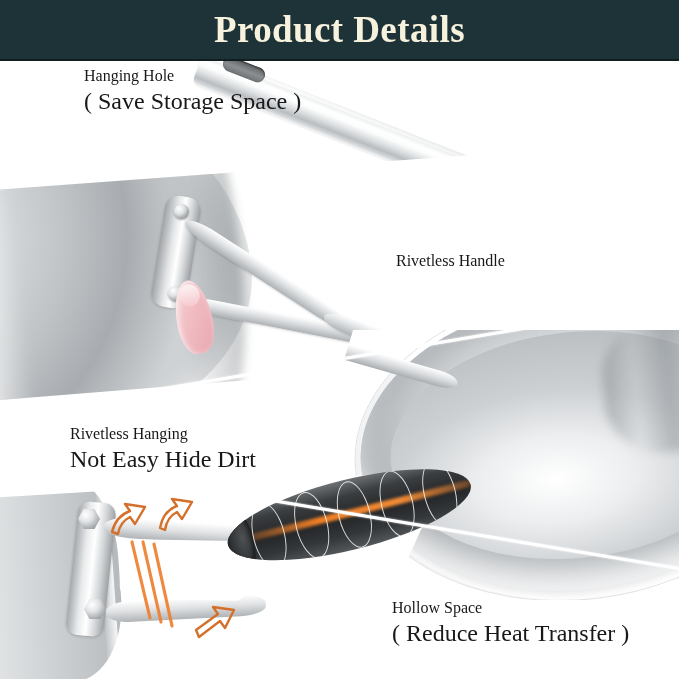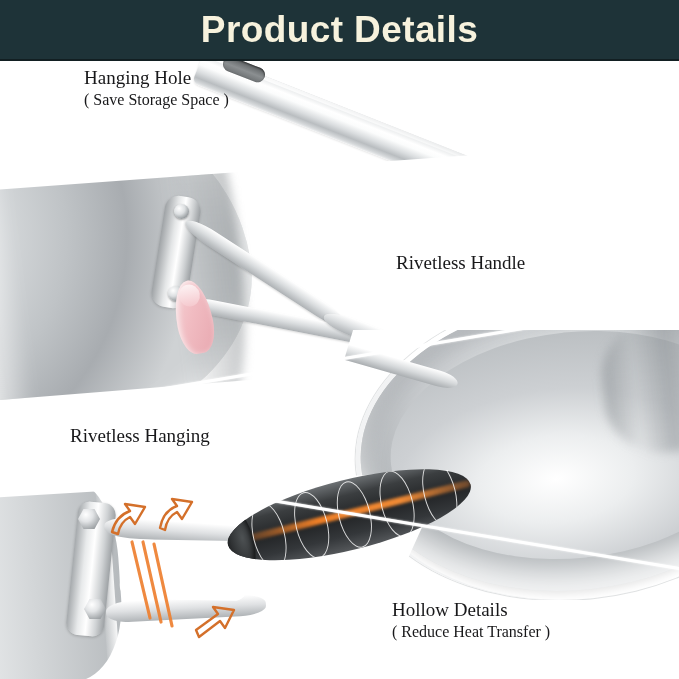--- a/index.html
+++ b/index.html
@@ -25,21 +25,21 @@
     left: 0; top: 0;
     width: 679px;
     height: 59px;
     background: #1e3338;
     display: flex;
     align-items: center;
     justify-content: center;
     z-index: 60;
   }
   .header-title {
-    font-family: Liberation Sans, sans-serif;
+    font-family: Liberation Serif, serif;
     font-weight: bold;
     font-size: 37px;
     letter-spacing: 0.4px;
     color: #f7f2dd;
     line-height: 1;
     white-space: nowrap;
   }
   .header-underline {
     position: absolute;
     left: 0; top: 59px;
@@ -401,22 +401,22 @@
 
   
   .label {
     position: absolute;
     z-index: 50;
     color: #18181a;
     line-height: 1.28;
     white-space: nowrap;
     font-family: "Liberation Serif", "DejaVu Serif", serif;
   }
-  .label .l1 { display: block; font-size: 19px; }
-  .label .l2 { display: block; font-size: 16px; }
+  .label .l1 { display: block; font-size: 16px; }
+  .label .l2 { display: block; font-size: 24px; }
 
   #label-hanging-hole  { left: 84px;  top: 66px; }
   #label-detachable    { left: 396px; top: 251px; font-size: 23px; }
   #label-rivetless     { left: 70px;  top: 424px; }
   #label-hollow        { left: 392px; top: 598px; }
 </style>
 </head>
 <body>
 
 <div id="infographic">
@@ -498,20 +498,21 @@
     <span class="l1">Hanging Hole</span>
     <span class="l2">( Save Storage Space )</span>
   </div>
 
   <div class="label" id="label-detachable">
     <span class="l1">Rivetless Handle</span>
   </div>
 
   <div class="label" id="label-rivetless">
     <span class="l1">Rivetless Hanging</span>
+    <span class="l2">Not Easy Hide Dirt</span>
   </div>
 
   <div class="label" id="label-hollow">
-    <span class="l1">Hollow Details</span>
+    <span class="l1">Hollow Space</span>
     <span class="l2">( Reduce Heat Transfer )</span>
   </div>
 
 </div>
 
 </body></html>

